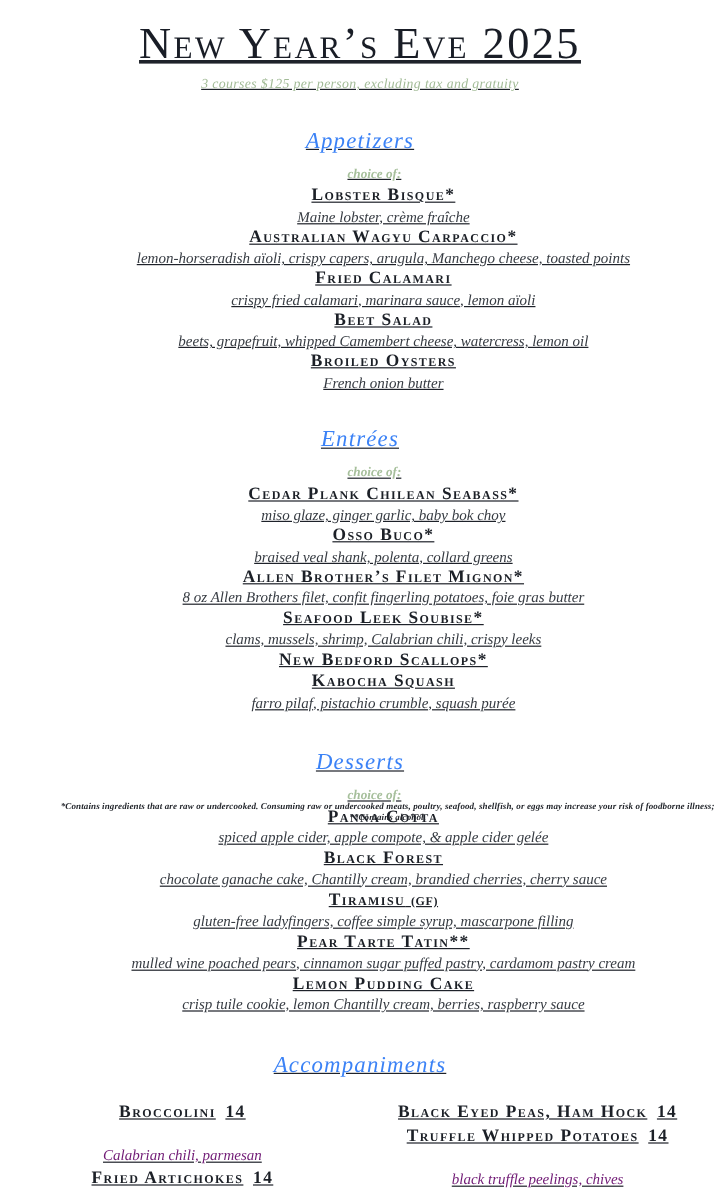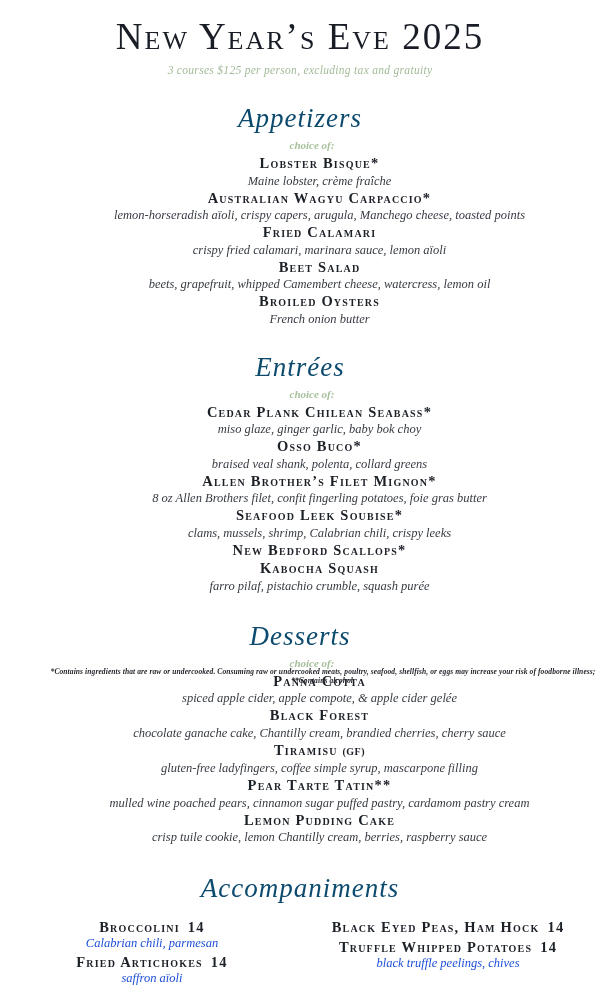--- a/index.html
+++ b/index.html
@@ -10,44 +10,45 @@
     font-family: "Liberation Serif", "DejaVu Serif", serif;
     color: #1e222a;
     overflow: hidden;
   }
   .menu {
     width: 600px;
     height: 707px;
     padding-top: 16px;
     text-align: center;
     position: relative;
+    text-decoration: underline;
   }
   
   .title {
     font-size: 37px;
     font-weight: 500;
     font-variant: small-caps;
     letter-spacing: 2px;
     color: #191d26;
     line-height: 42px;
   }
   .subtitle {
     margin-top: 6px;
     font-size: 11.5px;
     font-style: italic;
     color: #a2bb97;
     letter-spacing: 0.3px;
   }
   
   .section { margin-top: 0; }
   .section-title {
-    font-size: 27px;
+    font-size: 19px;
     font-style: italic;
     font-weight: 500;
-    color: #0c4a6e;
+    color: #3b82f6;
     letter-spacing: 1px;
     line-height: 32px;
   }
   .choice {
     margin-top: 5px;
     font-size: 11px;
     font-style: italic;
     font-weight: bold;
     color: #a6bf9b;
     padding-left: 24px;
@@ -90,22 +91,23 @@
     font-weight: bold;
     font-variant: small-caps;
     letter-spacing: 1.2px;
     color: #1c2027;
     line-height: 18px;
   }
   .acc-price { margin-left: 8px; font-variant: normal; }
   .acc-desc {
     font-size: 12.5px;
     font-style: italic;
-    color: #1d4ed8;
+    color: #701a75;
     line-height: 15px;
+    margin-top: 20px;
   }
   
   .footnote {
     position: absolute;
     left: 0; right: 0;
     bottom: 22px;
     font-size: 7.5px;
     font-style: italic;
     font-weight: bold;
     color: #23262c;

